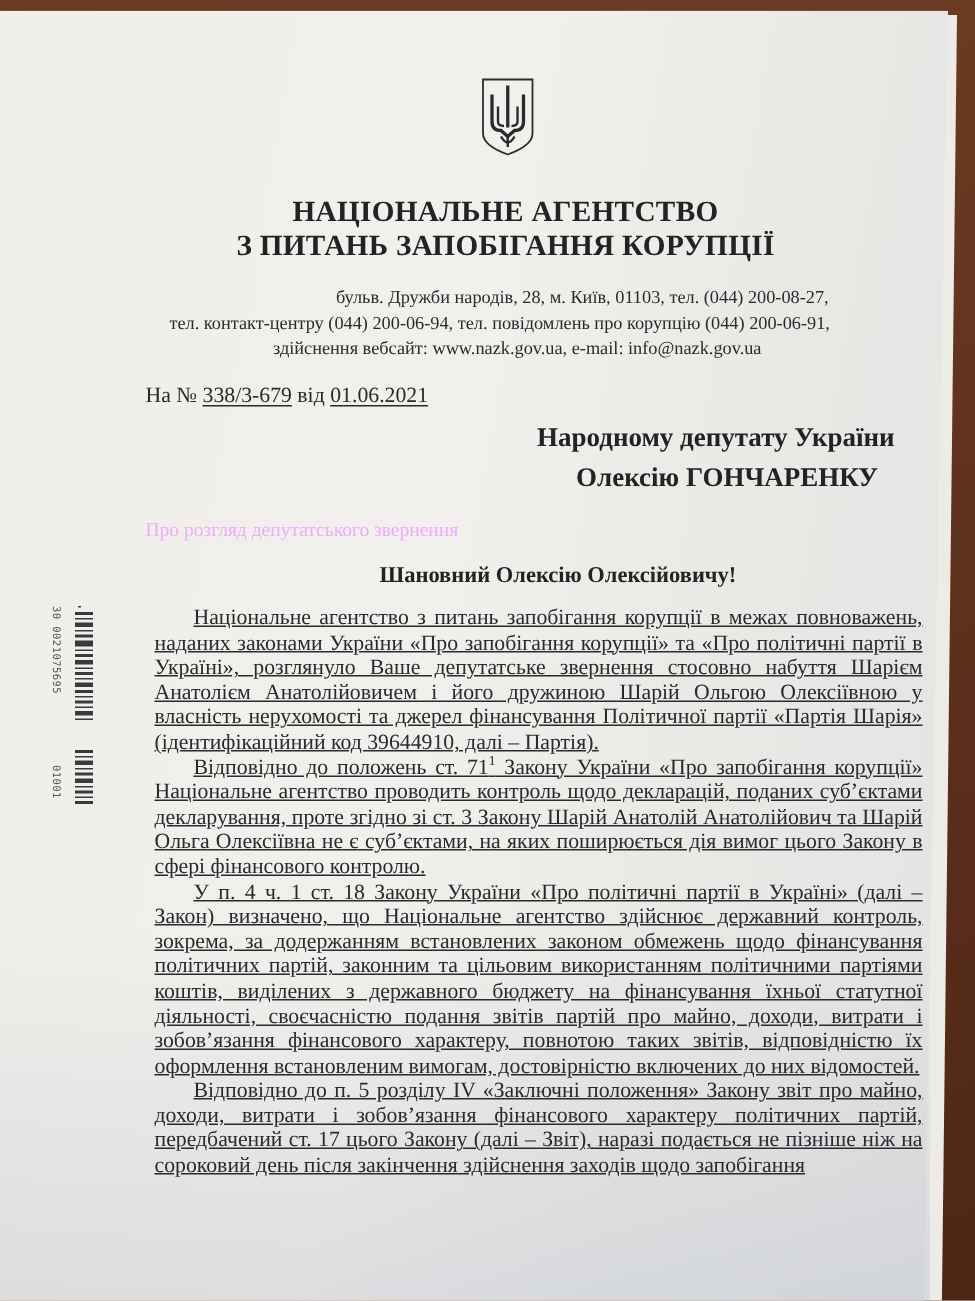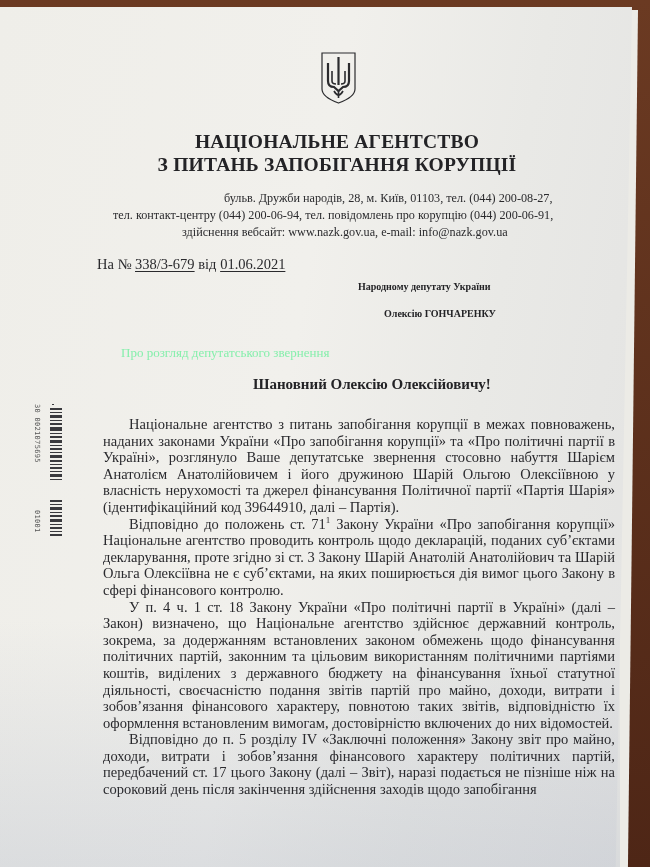--- a/index.html
+++ b/index.html
@@ -44,33 +44,33 @@
     }
     .contacts span { display: block; white-space: nowrap; }
     .contacts .cl1 { position: absolute; left: -14px; top: 0; text-align: right; }
     .contacts .cl2 { position: absolute; left: -125px; top: 17px; }
     .contacts .cl3 { position: absolute; left: -56px; top: 34px; }
     .ref {
       position: absolute; left: 97px; top: 256px; font-size: 14.5px; color: #2a2a2d; white-space: nowrap; text-align: center;
     }
     .ref u { text-decoration: underline; text-underline-offset: 2px; }
     .addressee {
-      position: absolute; left: 358px; font-weight: bold; font-size: 10px; color: #232326; white-space: nowrap;
+      position: absolute; left: 358px; font-weight: bold; font-size: 18px; color: #232326; white-space: nowrap;
     }
     .addressee.a1 { top: 281px; }
     .addressee.a2 { top: 308px; margin-left: 26px; }
     .subject {
-      position: absolute; left: 97px; top: 345px; font-size: 13px; color: #86efac; white-space: nowrap; margin-left: 24px;
+      position: absolute; left: 97px; top: 345px; font-size: 13px; color: #f0abfc; white-space: nowrap;
     }
     .salutation {
       position: absolute; left: 253px; top: 376px; font-weight: bold; font-size: 15px; color: #232326; white-space: nowrap;
     }
     .body-text {
-      position: absolute; left: 103px; top: 416px; width: 512px;
-      font-size: 14.5px; line-height: 16.6px; color: #2a2a2e;
+      position: absolute; left: 103px; top: 404px; width: 512px;
+      font-size: 14.5px; line-height: 16.6px; color: #2a2a2e; text-decoration: underline;
     }
     .body-text p {
       margin: 0; text-align: justify; text-indent: 26px;
       text-align-last: left;
     }
     .body-text sup { font-size: 9px; line-height: 0; }
     .barcode {
       position: absolute; left: 30px; top: 400px; width: 36px; height: 150px;
     }
     .barcode-digits {

